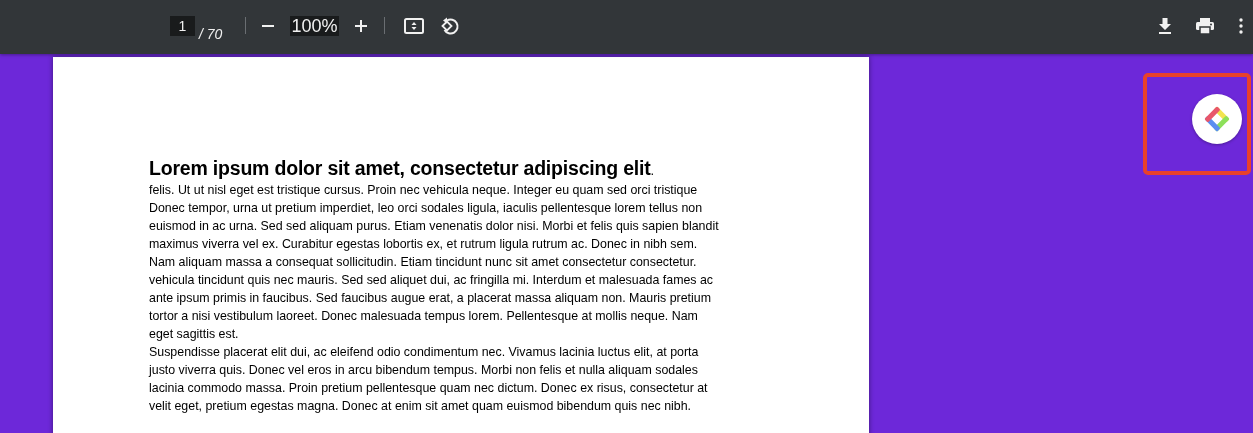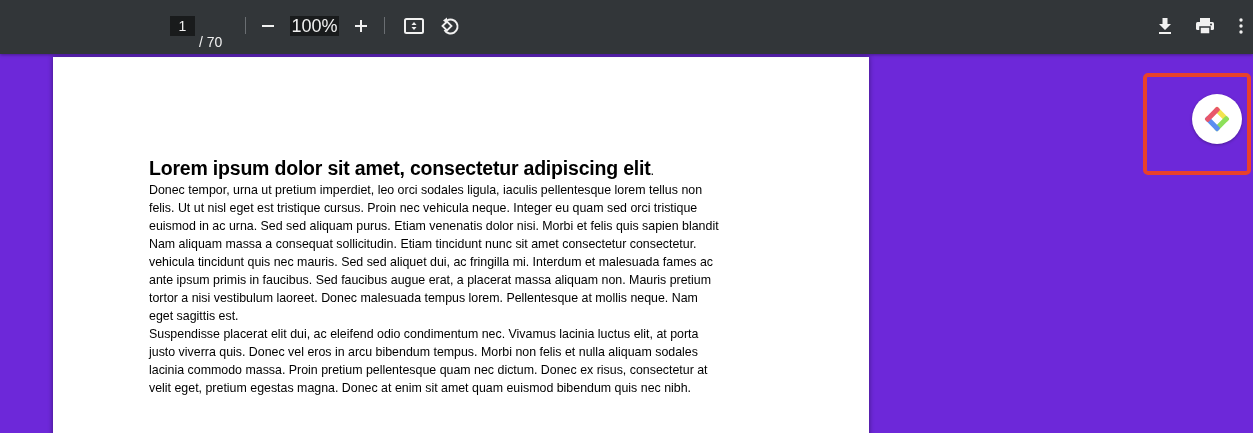--- a/index.html
+++ b/index.html
@@ -15,22 +15,22 @@
       z-index: 5;
       color: #f1f1f1;
     }
     .page-input {
       position: absolute; left: 170px; top: 16px; width: 25px; height: 20px;
       background: #191b1c; color: #f1f1f1; border: none; outline: none;
       text-align: center; font-size: 14px; font-family: "Liberation Sans", sans-serif;
       line-height: 20px;
     }
     .page-total {
-      position: absolute; left: 199px; top: 32px; height: 20px; line-height: 20px;
-      font-size: 14px; color: #f1f1f1;
+      position: absolute; left: 199px; top: 24px; height: 20px; line-height: 20px;
+      font-size: 14px; color: #f1f1f1; font-style: italic;
     }
     .divider {
       position: absolute; top: 17px; width: 1px; height: 17px; background: #6a6e72;
     }
     .icon-btn {
       position: absolute; display: flex; align-items: center; justify-content: center;
       width: 28px; height: 28px; cursor: pointer; color: #f1f1f1;
     }
     .zoom-input {
       position: absolute; left: 290px; top: 16px; width: 49px; height: 20px;
@@ -138,23 +138,24 @@
     </svg>
   </div>
 </div>
 
 <div class="viewer">
   <div class="page">
     <div class="doc-title">
       <span>Lorem ipsum dolor sit amet, consectetur adipiscing elit</span><span class="dot">.</span>
     </div>
     <div class="doc-body">
+      <div class="line">felis. Ut ut nisl eget est tristique cursus. Proin nec vehicula neque. Integer eu quam sed orci tristique</div>
       <div class="line">Donec tempor, urna ut pretium imperdiet, leo orci sodales ligula, iaculis pellentesque lorem tellus non</div>
-      <div class="line">felis. Ut ut nisl eget est tristique cursus. Proin nec vehicula neque. Integer eu quam sed orci tristique</div>
       <div class="line">euismod in ac urna. Sed sed aliquam purus. Etiam venenatis dolor nisi. Morbi et felis quis sapien blandit</div>
+      <div class="line">maximus viverra vel ex. Curabitur egestas lobortis ex, et rutrum ligula rutrum ac. Donec in nibh sem.</div>
       <div class="line">Nam aliquam massa a consequat sollicitudin. Etiam tincidunt nunc sit amet consectetur consectetur.</div>
       <div class="line">vehicula tincidunt quis nec mauris. Sed sed aliquet dui, ac fringilla mi. Interdum et malesuada fames ac</div>
       <div class="line">ante ipsum primis in faucibus. Sed faucibus augue erat, a placerat massa aliquam non. Mauris pretium</div>
       <div class="line">tortor a nisi vestibulum laoreet. Donec malesuada tempus lorem. Pellentesque at mollis neque. Nam</div>
       <div class="line">eget sagittis est.</div>
       <div class="line">Suspendisse placerat elit dui, ac eleifend odio condimentum nec. Vivamus lacinia luctus elit, at porta</div>
       <div class="line">justo viverra quis. Donec vel eros in arcu bibendum tempus. Morbi non felis et nulla aliquam sodales</div>
       <div class="line">lacinia commodo massa. Proin pretium pellentesque quam nec dictum. Donec ex risus, consectetur at</div>
       <div class="line">velit eget, pretium egestas magna. Donec at enim sit amet quam euismod bibendum quis nec nibh.</div>
     </div>

